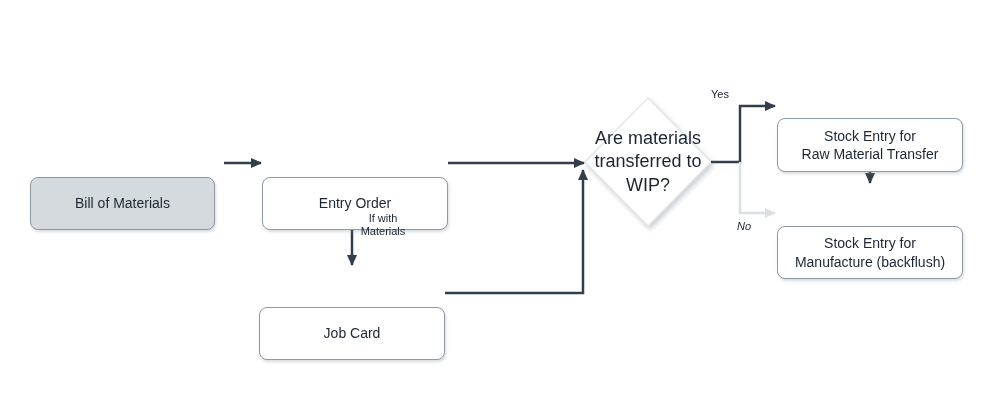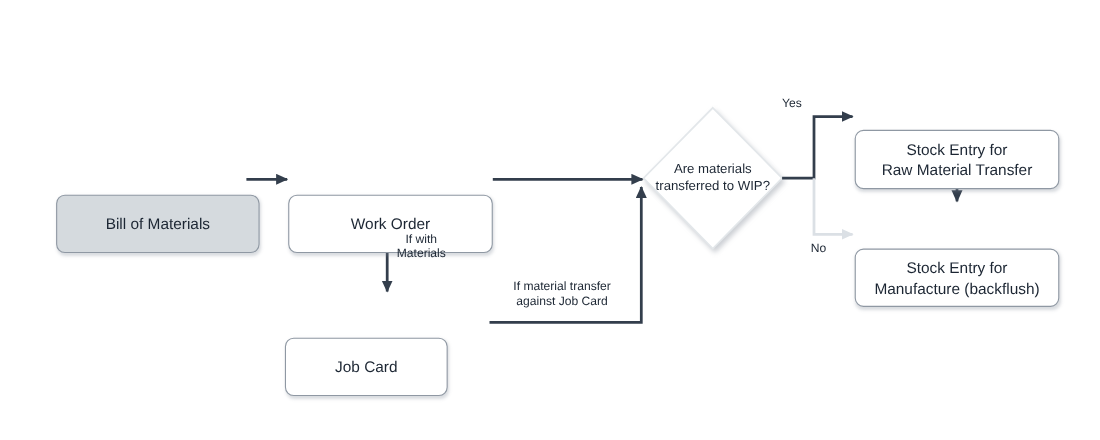--- a/index.html
+++ b/index.html
@@ -50,21 +50,21 @@
   }
   .node.start { background: var(--start-node-fill, #d5dade); }
   .node-label { white-space: pre-line; padding: 0 8px; }
   .decision-label {
     position: absolute;
     display: flex;
     align-items: center;
     justify-content: center;
     text-align: center;
     white-space: pre-line;
-    font-size: 12px;
+    font-size: 18px;
     line-height: 1.3;
     color: var(--text, #1c2633);
   }
   .edge-label {
     position: absolute;
     font-size: 11px;
     line-height: 1.2;
     text-align: center;
     white-space: pre-line;
     color: var(--text, #1c2633);
@@ -95,49 +95,47 @@
 
     <path class="edge dark" d="M445,293 H583 V170" marker-end="url(#arrowDark)"></path>
 
     <path class="edge dark" d="M711,162 H740 V106 H775" marker-end="url(#arrowDark)"></path>
 
     <path class="edge light" d="M740,162 V213 H775" marker-end="url(#arrowLight)"></path>
 
     <path class="edge dark" d="M870,132 V183" marker-end="url(#arrowDark)"></path>
   </svg>
 
-  <div class="node start" style="left:51px; top:137px; width:185px; height:53px;">
+  <div class="node start" style="left:30px; top:137px; width:185px; height:53px;">
     <span class="node-label">Bill of Materials</span>
   </div>
 
   <div class="node" style="left:262px; top:137px; width:186px; height:53px;">
-    <span class="node-label">Work Order</span>
+    <span class="node-label">Entry Order</span>
   </div>
 
-  <div class="node" style="left:259px; top:267px; width:148px; height:53px;">
+  <div class="node" style="left:259px; top:267px; width:186px; height:53px;">
     <span class="node-label">Job Card</span>
   </div>
 
   <div class="decision-label" style="left:586px; top:132px; width:124px; height:60px;">Are materials
 transferred to WIP?</div>
 
   <div class="node" style="left:777px; top:78px; width:186px; height:54px;">
     <span class="node-label">Stock Entry for
 Raw Material Transfer</span>
   </div>
 
   <div class="node" style="left:777px; top:186px; width:186px; height:53px;">
     <span class="node-label">Stock Entry for
 Manufacture (backflush)</span>
   </div>
 
 
   <div class="edge-label" style="left:338px; top:212px; width:90px;">If with
 Materials</div>
 
-  <div class="edge-label" style="left:441px; top:255px; width:140px;">If material transfer
-against Job Card</div>
 
   <div class="edge-label" style="left:707px; top:88px; width:26px; text-align:center;">Yes</div>
 
-  <div class="edge-label" style="left:737px; top:220px; width:26px; text-align:left;">No</div>
+  <div class="edge-label" style="left:737px; top:220px; width:26px; text-align:left;font-style:italic;">No</div>
 
 </div>
 
 </body></html>

